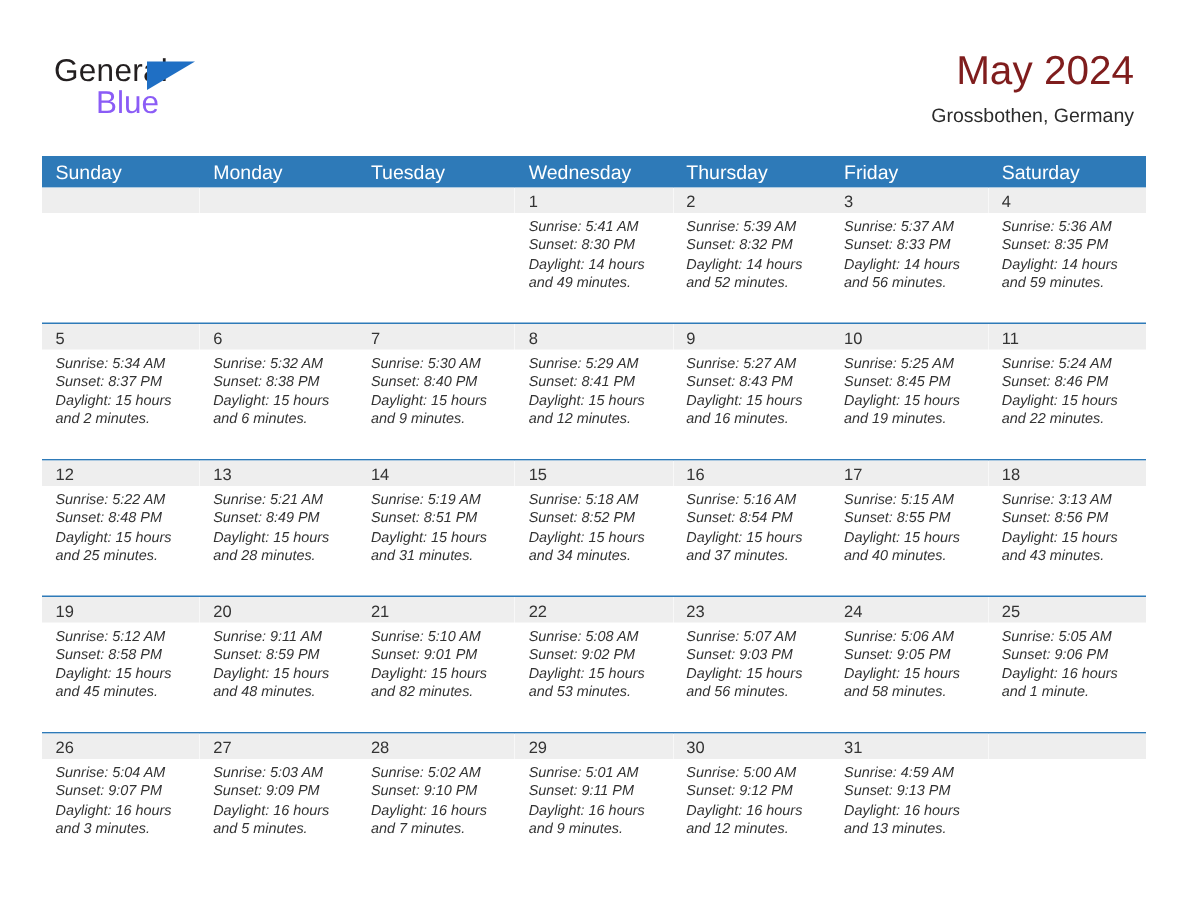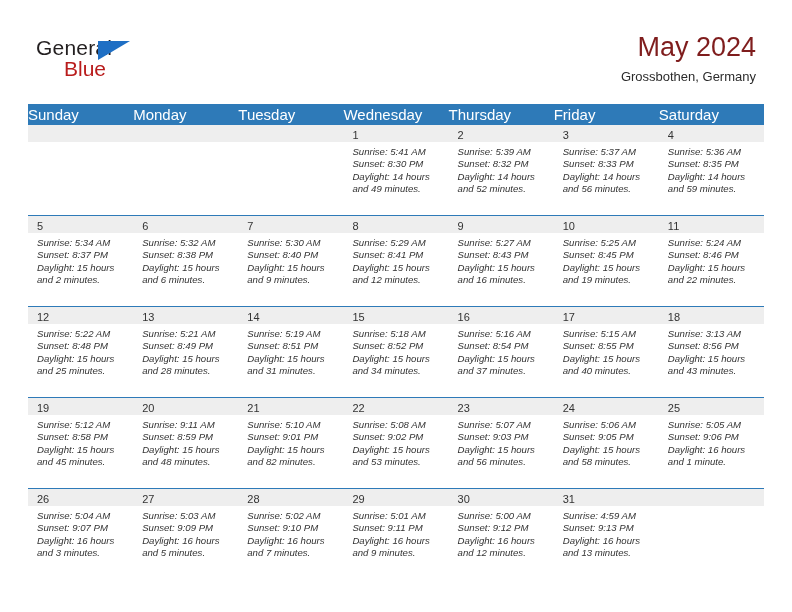--- a/index.html
+++ b/index.html
@@ -52,21 +52,21 @@
     width: 0;
     height: 0;
     border-left: 32px solid #1f6fc4;
     border-bottom: 19px solid transparent;
   }
   .brand-blue {
     position: absolute;
     left: 28px;
     top: 21px;
     font-size: 21px;
-    color: #b91c1c;
+    color: #8b5cf6;
     font-family: "Liberation Sans", sans-serif;
   }
 
   .title-block {
     position: absolute;
     right: 36px;
     top: 30px;
     text-align: right;
   }
   .cal-title {
@@ -92,22 +92,23 @@
     width: 736px;
   }
   .dow-row {
     display: flex;
     background: #2e7ab8;
     height: 21px;
   }
   .dow {
     flex: 1 1 0;
     color: #ffffff;
-    font-size: 15px;
+    font-size: 13px;
     line-height: 21px;
+    padding-left: 9px;
     box-sizing: border-box;
     white-space: nowrap;
   }
   .week {
     display: flex;
     border-top: 1.4px solid #2e7ab8;
     height: 90px;
   }
   .week.first {
     border-top: none;

